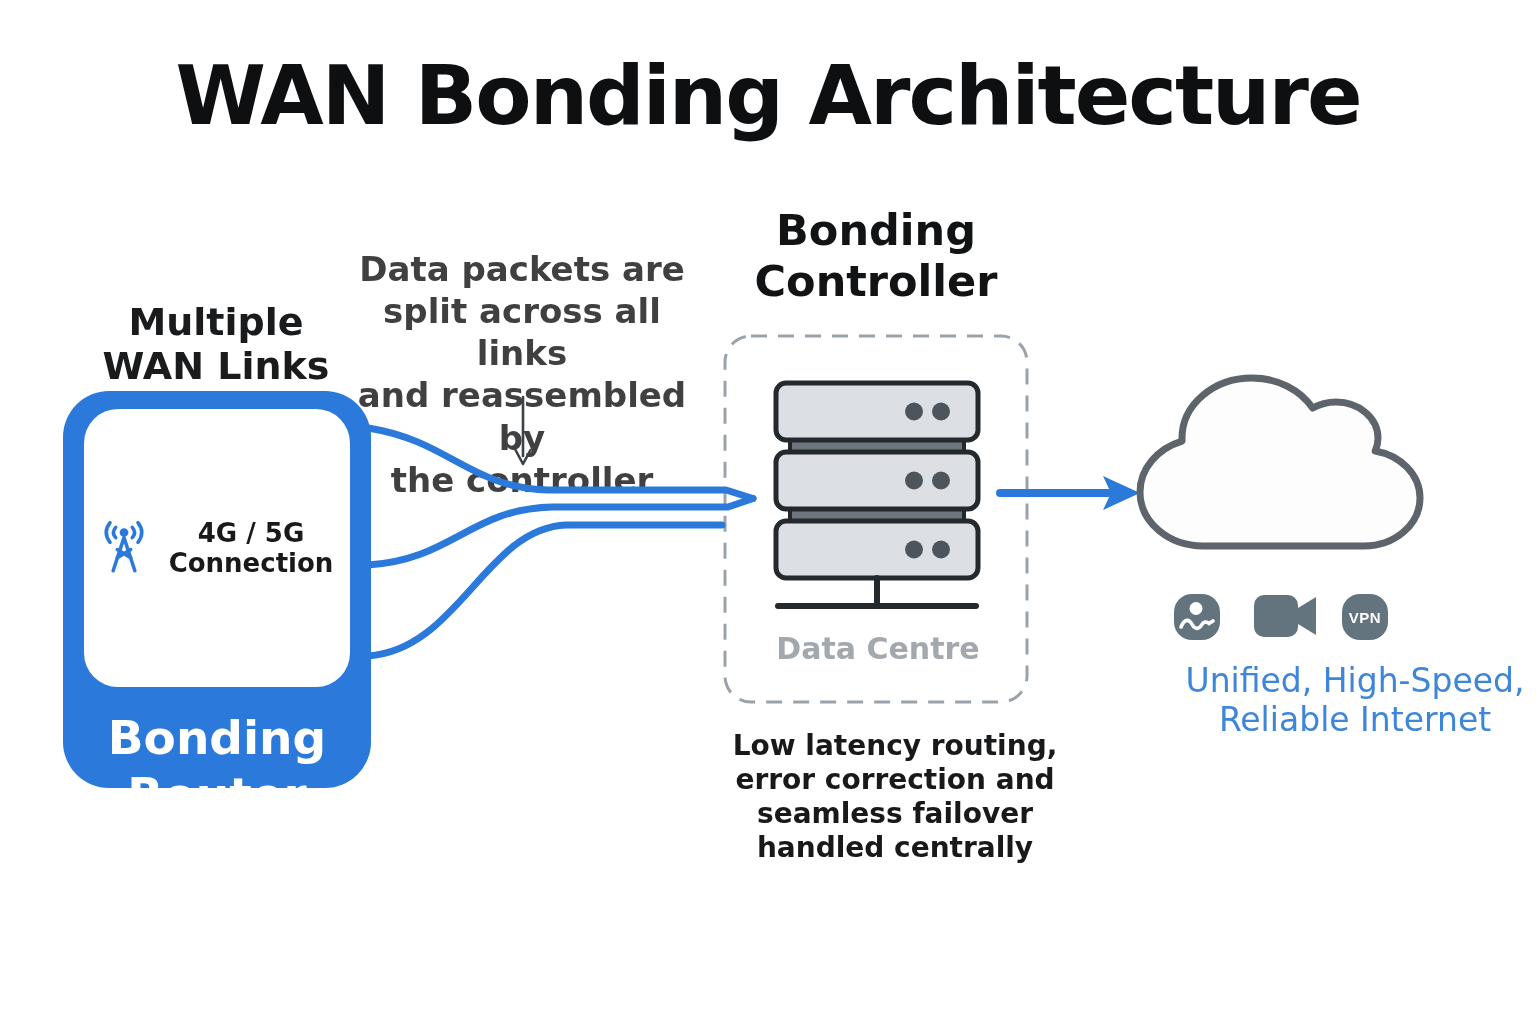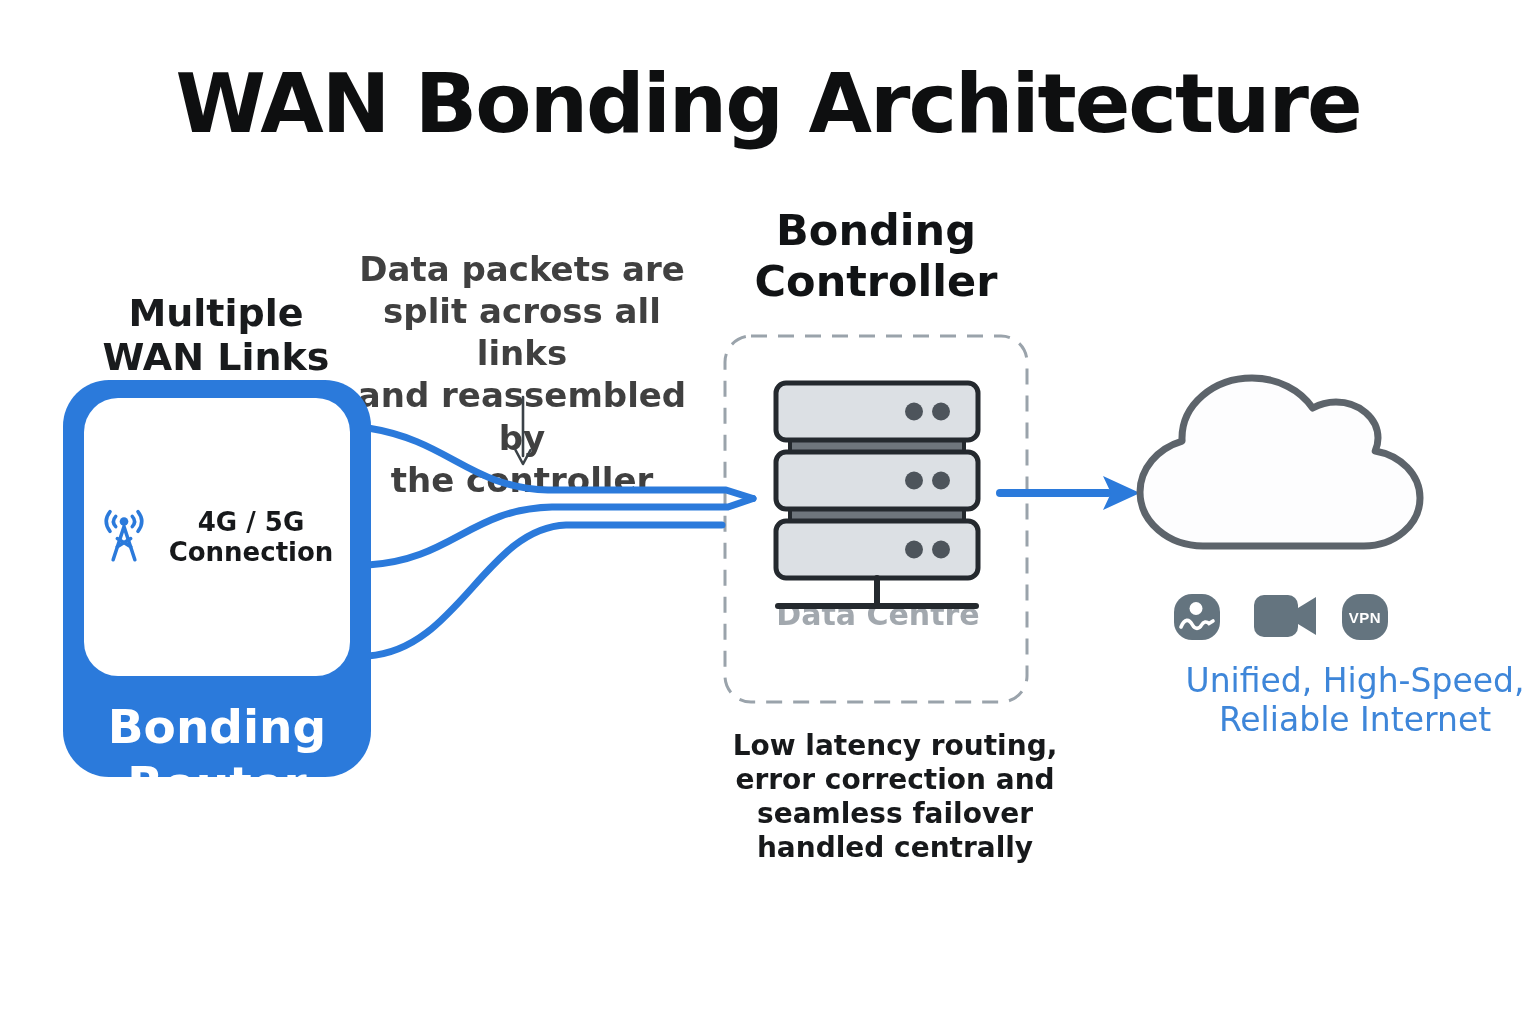--- a/index.html
+++ b/index.html
@@ -6,44 +6,44 @@
   .canvas{
     position:relative;width:1536px;height:1024px;background:#ffffff;
     font-family:"DejaVu Sans","Liberation Sans",sans-serif;overflow:hidden;
   }
   .abs{position:absolute;}
   .center{text-align:center;}
   .pre{white-space:pre-line;}
 
   .title{
     left:0;top:52px;width:1536px;text-align:center;
-    font-size:82px;font-weight:800;letter-spacing:-2px;color:#0e0f10;line-height:1.08;margin-top:8px;
+    font-size:82px;font-weight:800;letter-spacing:-2px;color:#0e0f10;line-height:1.08;
   }
 
   
-  .wan-heading{left:60px;top:291px;width:312px;font-size:38px;font-weight:700;
+  .wan-heading{left:60px;top:300px;width:312px;font-size:38px;font-weight:700;
     line-height:1.16;color:#191b1d;}
-  .router-box{left:63px;top:380px;width:308px;height:397px;background:#2B7ADB;
+  .router-box{left:63px;top:391px;width:308px;height:397px;background:#2B7ADB;
     border-radius:46px;z-index:2;}
   .router-panel{position:absolute;left:21px;top:18px;width:266px;height:278px;
     background:#ffffff;border-radius:34px;display:flex;flex-direction:column;
     justify-content:space-around;padding:6px 0;box-sizing:border-box;}
   .link-row{display:flex;align-items:center;}
   .link-icon{width:80px;display:flex;justify-content:center;align-items:center;flex:none;}
   .link-label{flex:1;font-size:26px;font-weight:600;line-height:1.17;color:#17191b;
     text-align:center;white-space:pre-line;padding-right:12px;}
   .router-label{position:absolute;left:0;top:318px;width:100%;text-align:center;
     font-size:47px;font-weight:800;color:#ffffff;line-height:1.22;white-space:pre-line;}
 
   
   .split-note{left:346px;top:248px;width:352px;font-size:34px;font-weight:600;
     line-height:1.24;color:#404040;}
   .controller-heading{left:710px;top:205px;width:332px;font-size:43px;font-weight:800;
     line-height:1.18;color:#111315;}
-  .dc-caption{left:750px;top:597px;width:256px;font-size:30px;font-weight:700;color:#a2a8ae;}
+  .dc-caption{left:750px;top:631px;width:256px;font-size:30px;font-weight:700;color:#a2a8ae;}
   .controller-note{left:718px;top:729px;width:354px;font-size:28px;font-weight:600;
     line-height:1.21;color:#17191b;}
 
   
   .internet-label{left:1158px;top:468px;width:250px;font-size:36px;font-weight:600;
     color:#464d56;font-family:"Liberation Sans",sans-serif;}
   .tagline{left:1175px;top:662px;width:360px;font-size:33px;font-weight:400;
     line-height:1.17;color:#3E86D9;}
   .badge{background:#64747F;border-radius:18px;}
   .vpn-badge{left:1342px;top:594px;width:46px;height:46px;display:flex;

